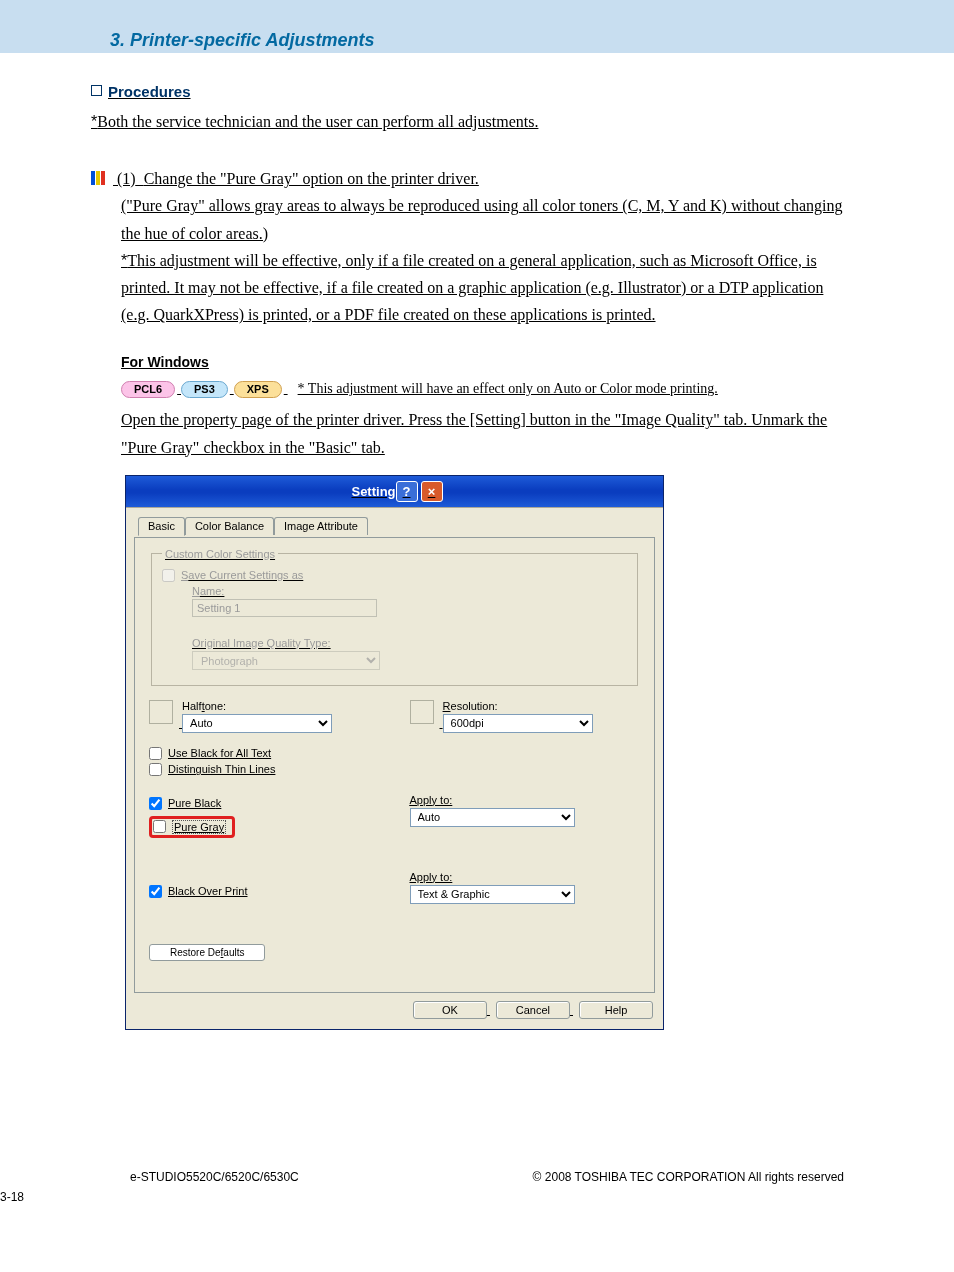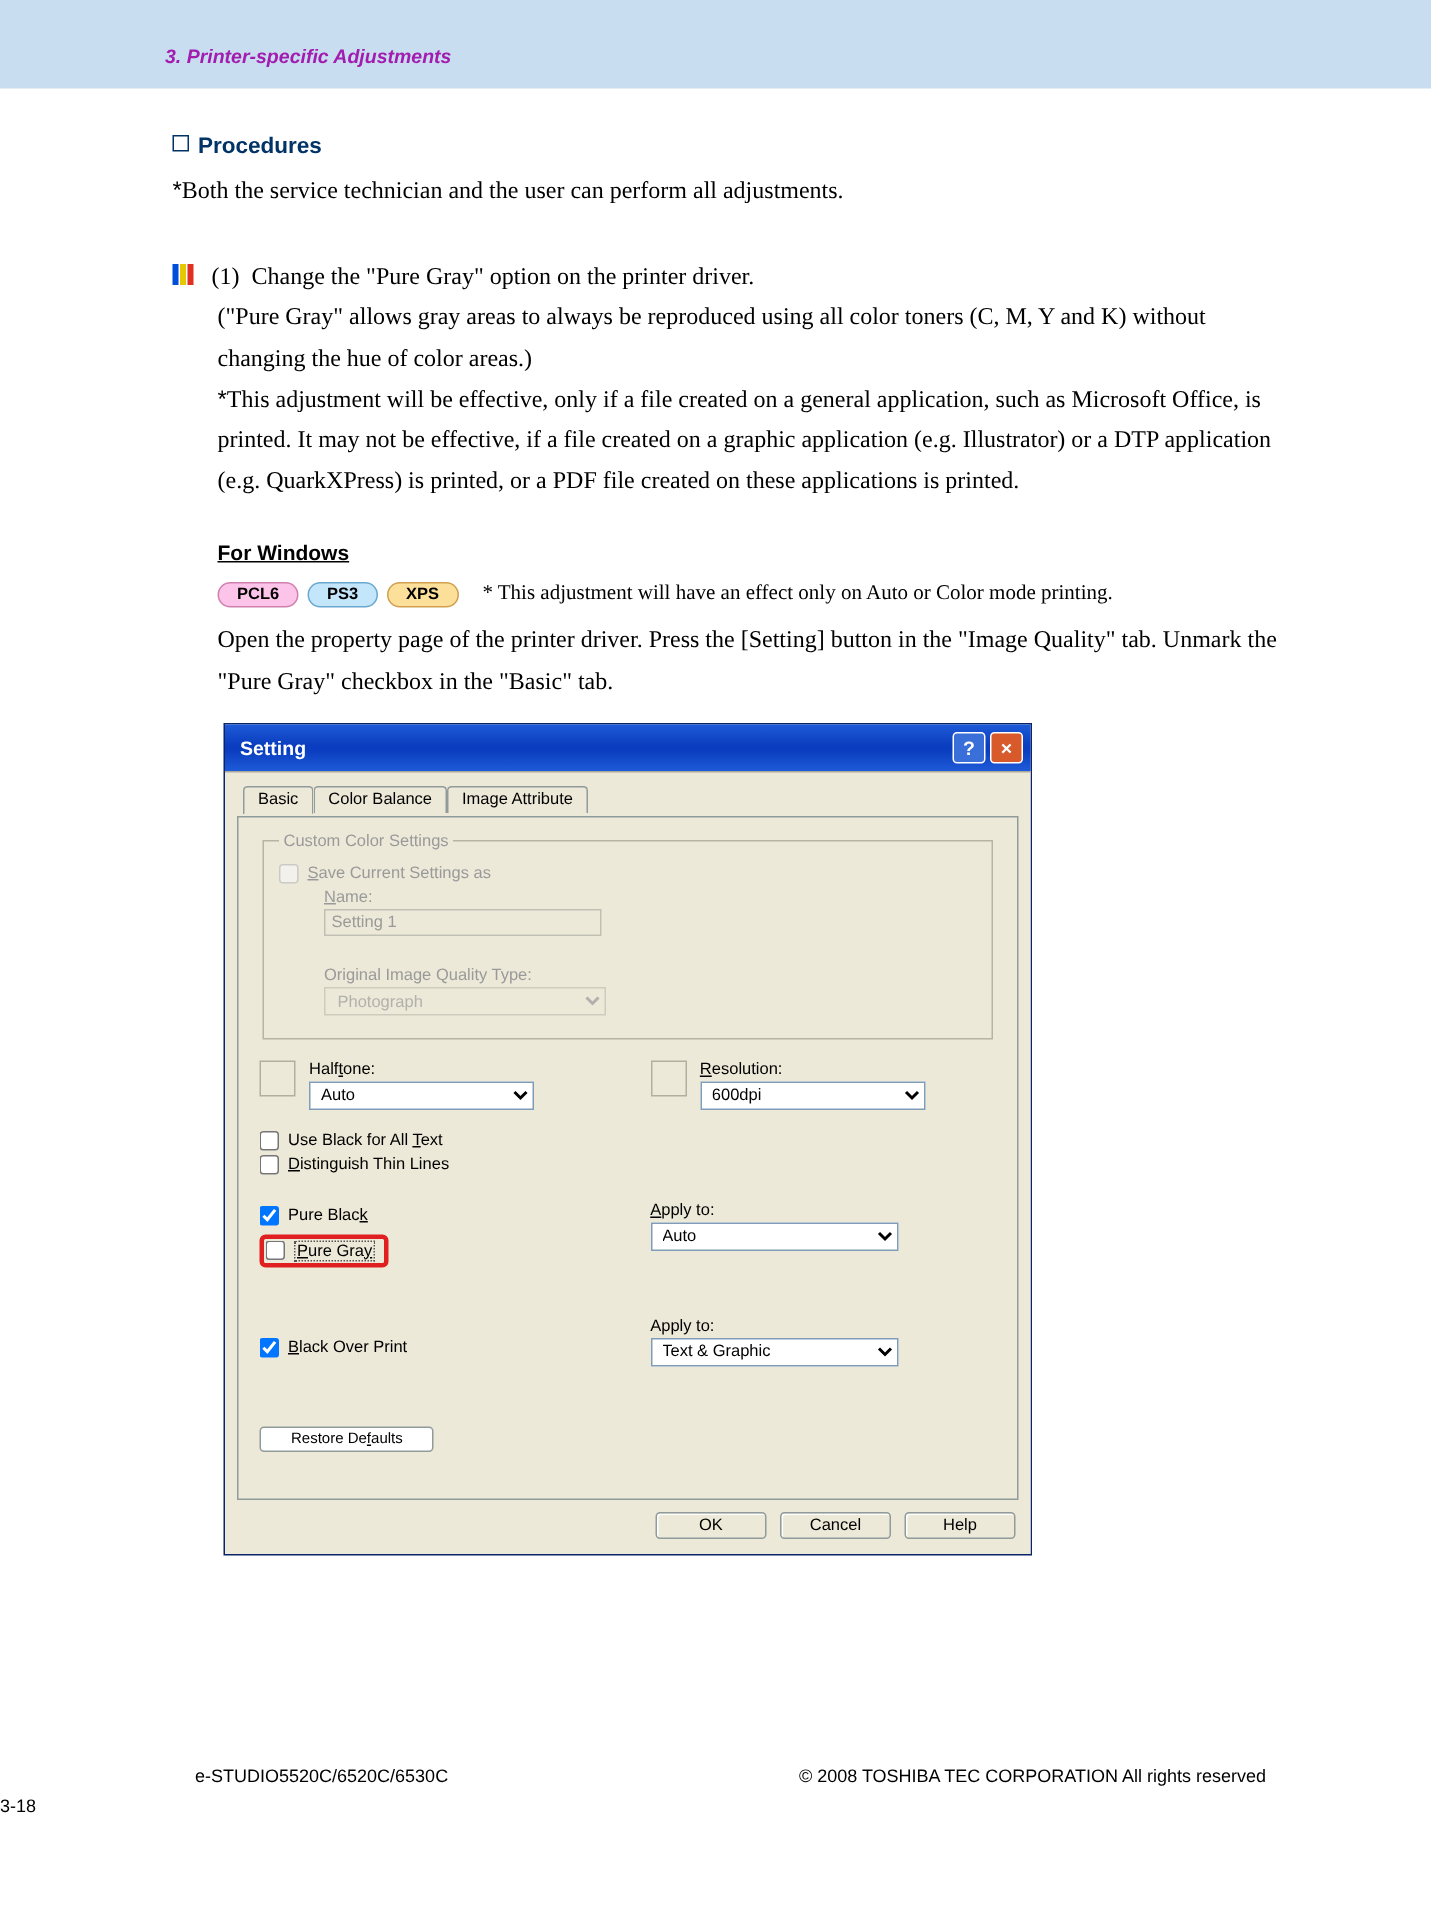--- a/index.html
+++ b/index.html
@@ -5,28 +5,29 @@
   body {
     margin: 0;
     padding: 0;
     font-family: Arial, sans-serif;
     font-size: 14px;
     background: #fff;
     width: 954px;
   }
   .header-band {
     background: #c8def0;
-    padding: 30px 0 14px 110px;
+    padding: 30px 0 2px 110px;
     font-style: italic;
     font-weight: bold;
-    color: #a21caf;
-    font-size: 13px;
+    color: #0369a1;
+    font-size: 18px;
   }
   .content {
-    padding: 30px 100px 0 115px;
+    padding: 30px 100px 0 91px;
+    text-decoration: underline;
   }
   .section-title {
     font-weight: bold;
     color: #003366;
     font-size: 15px;
     margin-bottom: 8px;
   }
   .sq {
     display: inline-block;
     width: 9px;
@@ -91,21 +92,21 @@
     font-size: 11px;
   }
   .titlebar {
     background: linear-gradient(to bottom, #1e5bd8, #0a3dbf 45%, #0a3dbf 55%, #1e5bd8);
     color: #fff;
     font-weight: bold;
     font-size: 13px;
     padding: 5px 5px 5px 10px;
     display: flex;
     align-items: center;
-    justify-content: space-between;
+    justify-content: center;
   }
   .titlebar-btns { display:flex; gap:3px; }
   .tb-btn {
     width:20px;height:19px;
     background:#d85a2a;
     border:1px solid #fff;
     border-radius:3px;
     color:#fff;
     font-weight:bold;
     display:flex;align-items:center;justify-content:center;

